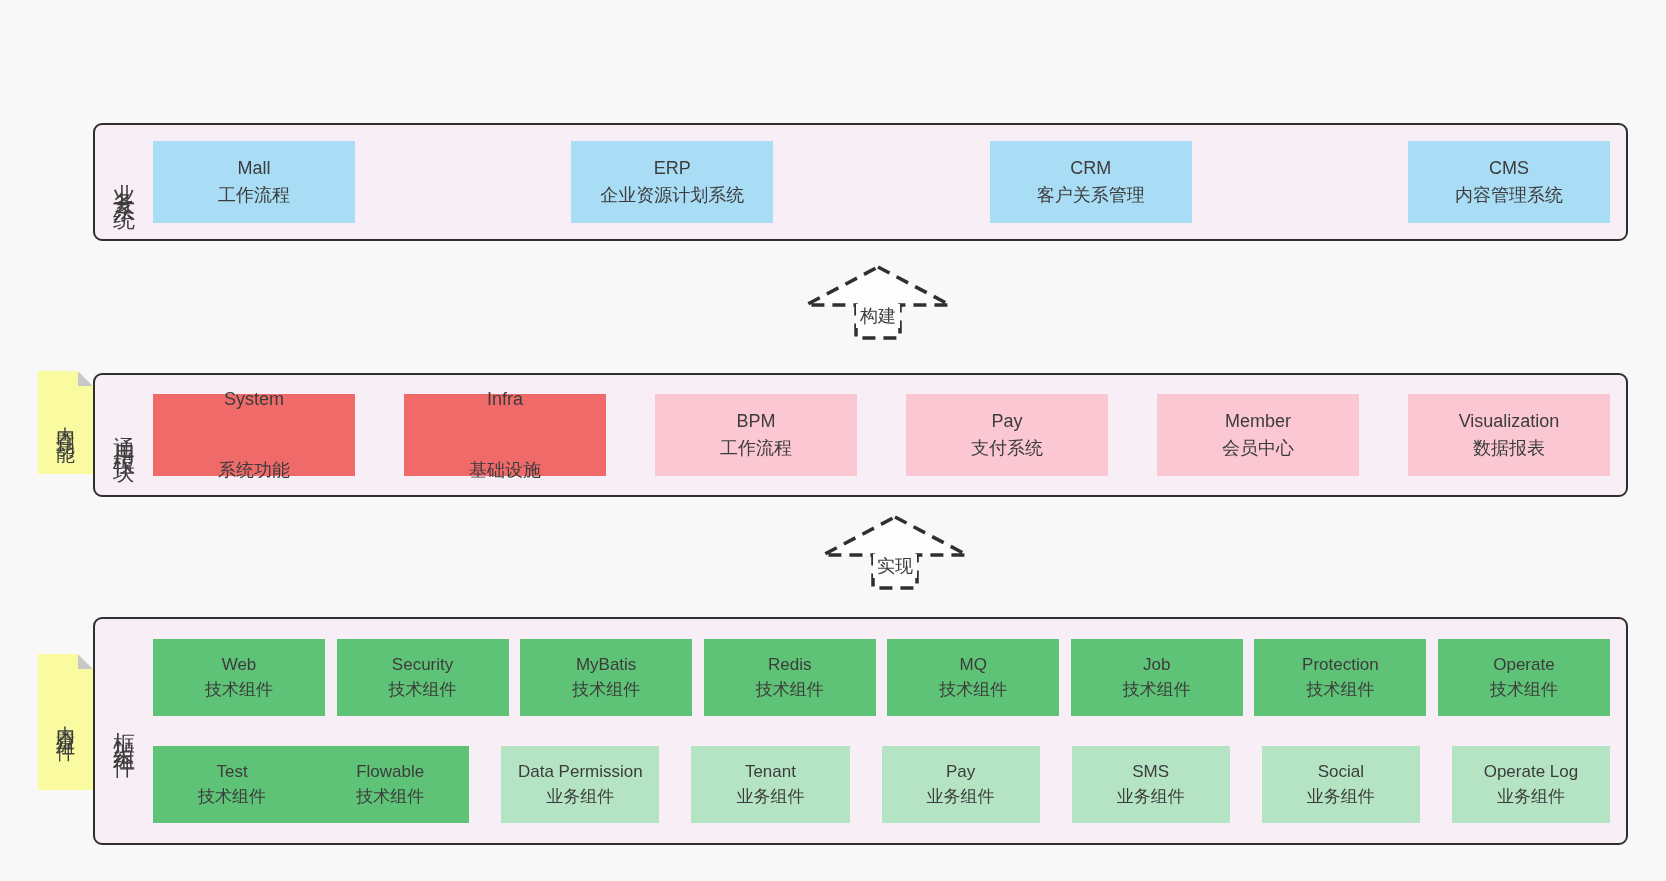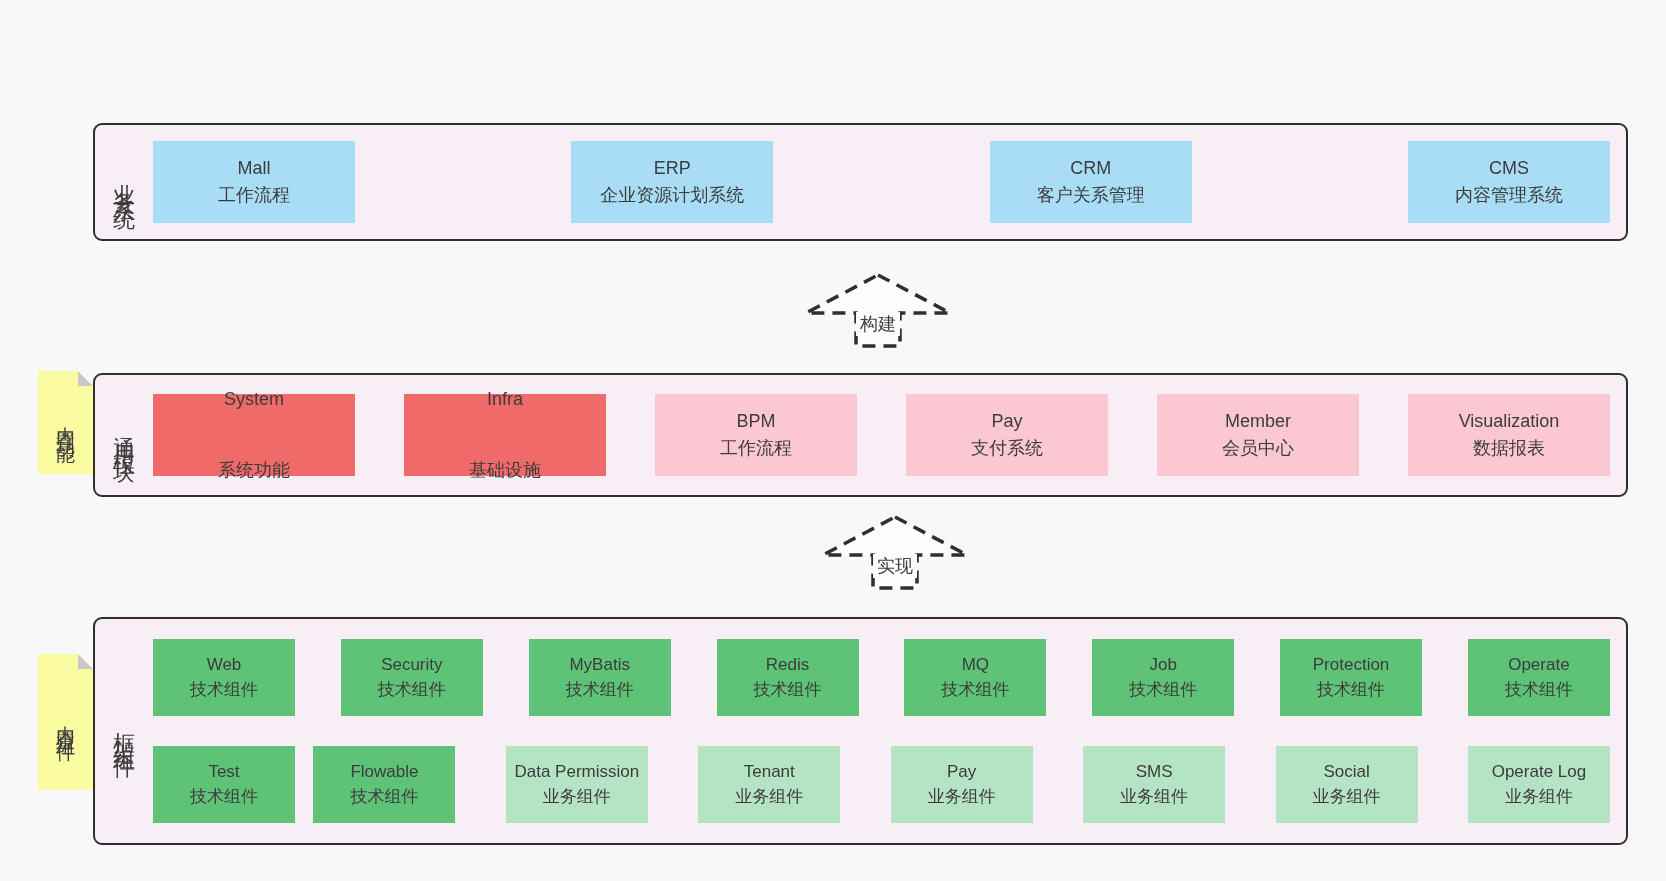--- a/index.html
+++ b/index.html
@@ -38,21 +38,21 @@
     position:absolute;left:58px;right:16px;top:0;bottom:0;
     display:flex;flex-direction:column;justify-content:center;gap:30px;
   }
   .row{display:flex;justify-content:space-between;align-items:center;}
   .box{
     border-radius:0;
     display:flex;flex-direction:column;justify-content:center;
     text-align:center;line-height:1.5;font-size:18px;padding:2px 8px;
   }
   .box.w6{width:202px;height:82px;}
-  .box.w8{width:142px;height:77px;font-size:17px;line-height:1.42;}
+  .box.w8{width:172px;height:77px;font-size:17px;line-height:1.42;}
   .blue{background:var(--blue);}
   .red{background:var(--red);gap:44px;}
   .pink{background:var(--pink);}
   .green{background:var(--green);}
   .green-light{background:var(--green-light);margin-left:32px;}
   .sticky{
     position:absolute;left:38px;width:55px;
     background:var(--sticky);
     clip-path:polygon(0 0,calc(100% - 15px) 0,100% 15px,100% 100%,0 100%);
     display:flex;align-items:center;justify-content:center;
@@ -63,21 +63,21 @@
   .sticky span{
     writing-mode:vertical-rl;text-orientation:upright;
     font-size:19px;letter-spacing:6px;color:var(--text);
   }
   .sticky .fold{
     position:absolute;top:0;right:0;width:15px;height:15px;
     background:var(--sticky-fold);
     clip-path:polygon(0 0,100% 100%,0 100%);
   }
   .arrow{position:absolute;width:150px;height:78px;}
-  #arrow-build{left:803px;top:272px;}
+  #arrow-build{left:803px;top:264px;}
   #arrow-implement{left:820px;top:514px;}
   .arrow svg{display:block;width:100%;height:100%;}
   .arrow-label{
     position:absolute;left:50%;top:40px;transform:translateX(-50%);
     background:var(--arrow-fill);
     font-size:18px;color:var(--text);padding:0 4px;white-space:nowrap;
   }
 </style>
 </head>
 <body>

